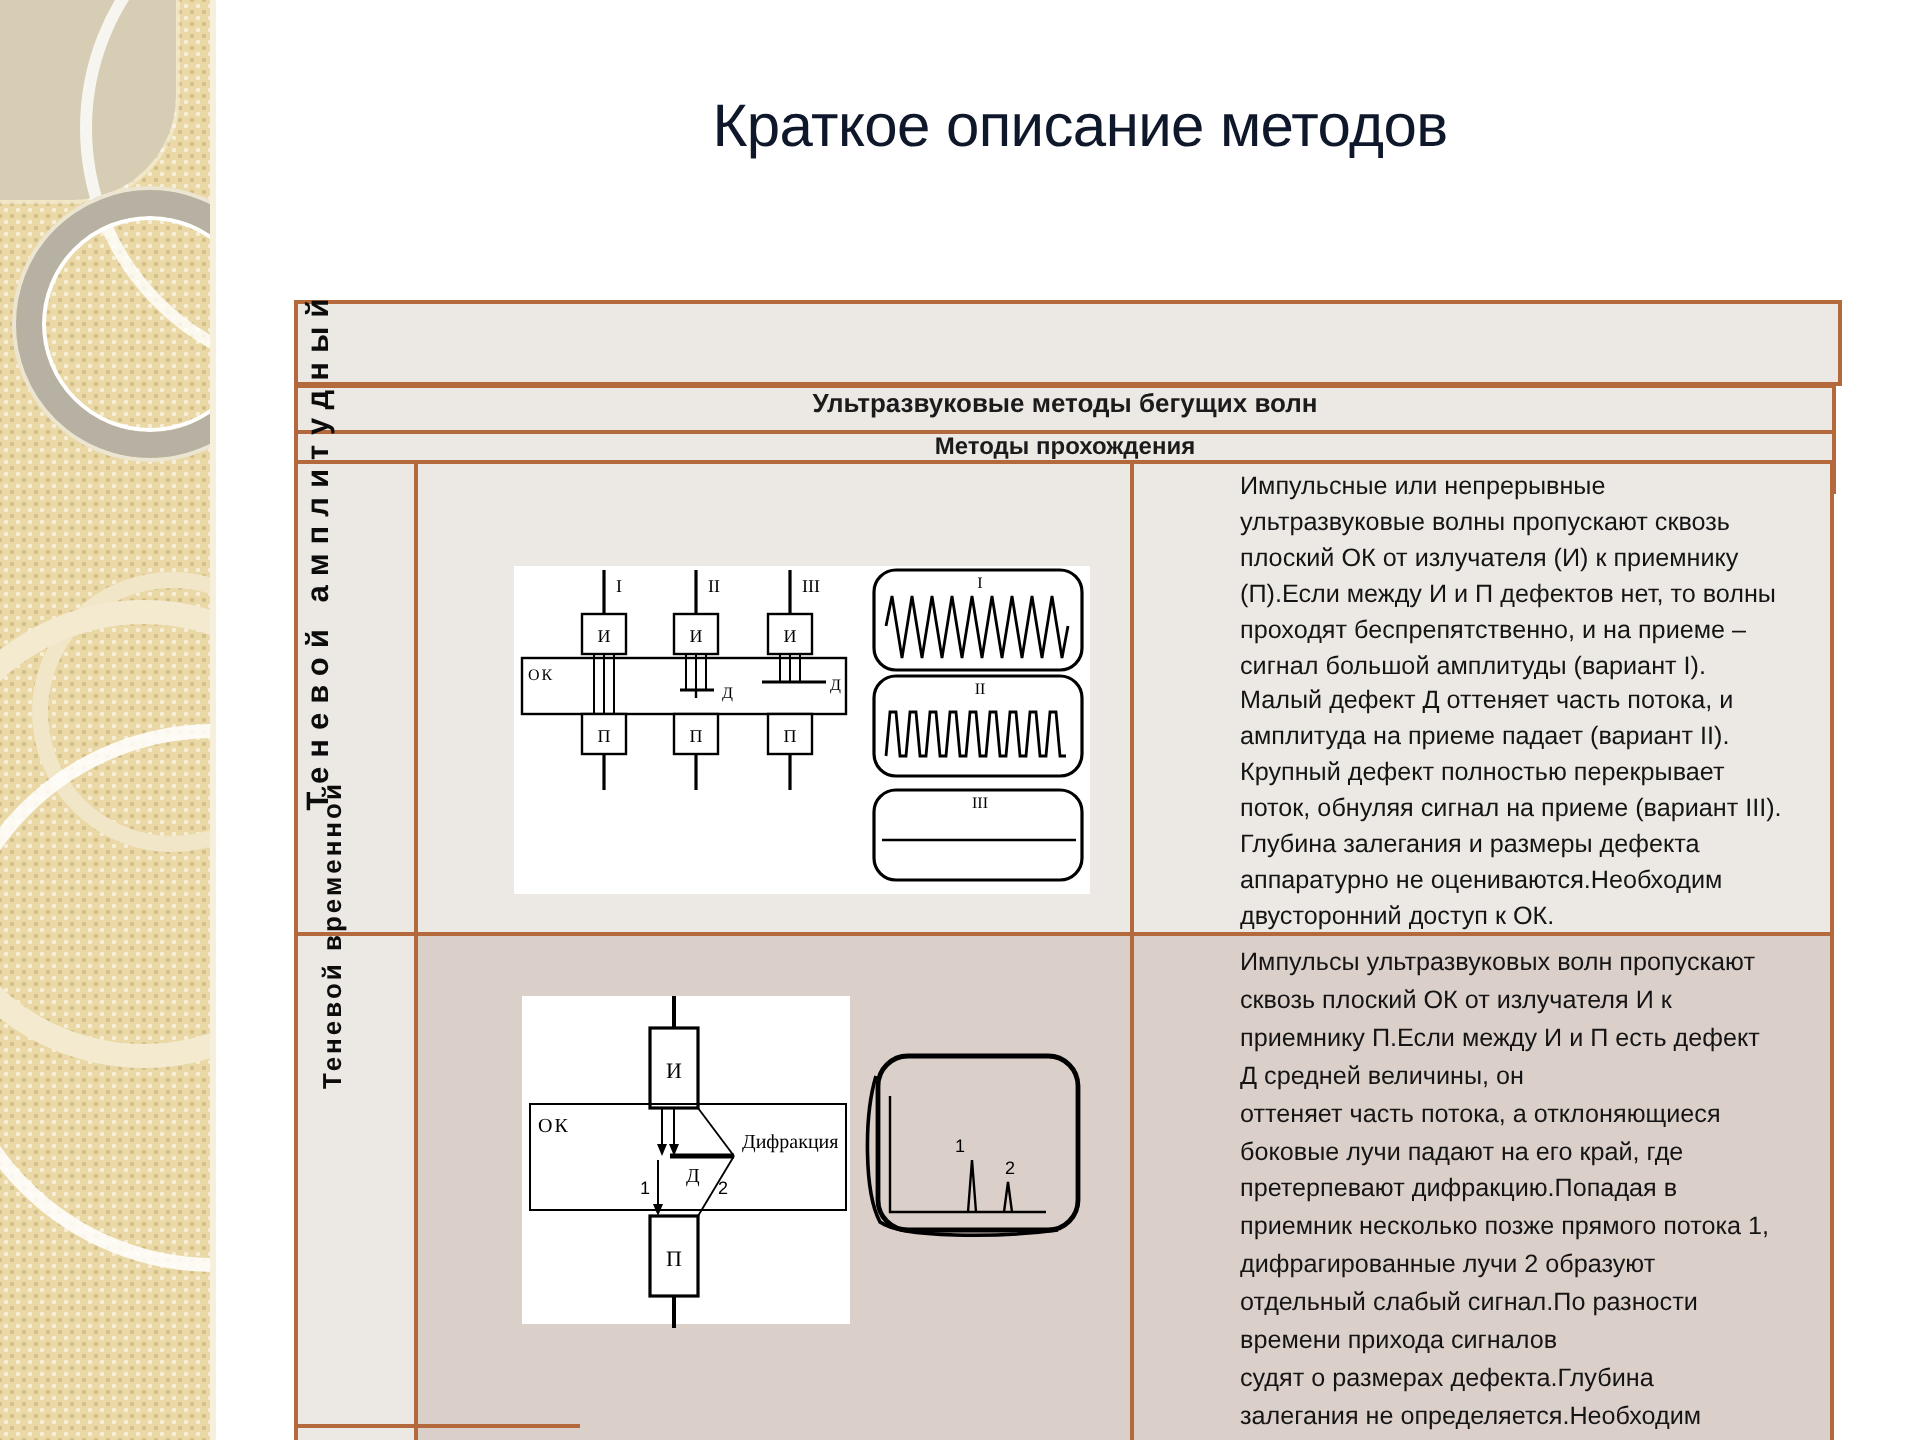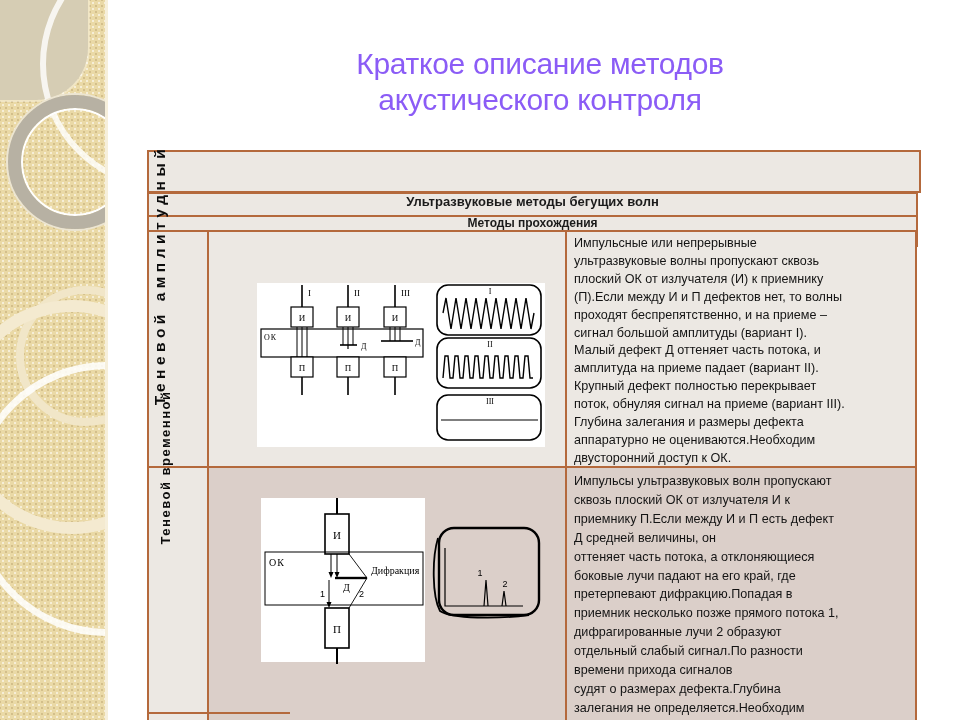--- a/index.html
+++ b/index.html
@@ -18,39 +18,39 @@
     border-bottom-right-radius:52px;box-shadow:0 0 0 2px rgba(255,255,255,.35);}
   .ring{position:absolute;border-radius:50%;}
   .ring-top{left:40px;top:-62px;width:240px;height:240px;border:6px solid rgba(255,255,255,.8);}
   .ring-gray{left:8px;top:95px;width:108px;height:108px;border:13px solid #b7b1a3;
     box-shadow:inset 0 0 0 2px #ffffff,0 0 0 2px #ece5d2;}
   .ring-cream1{left:-45px;top:300px;width:210px;height:210px;border:12px solid #f4ead0;}
   .ring-cream2{left:-30px;top:362px;width:260px;height:260px;border:7px solid rgba(255,255,255,.85);}
   .ring-cream3{left:16px;top:286px;width:124px;height:124px;border:8px solid #f1e6c8;}
   
   .title{position:absolute;left:150px;top:46px;width:780px;text-align:center;
-    font-size:30px;line-height:36px;letter-spacing:-.3px;color:#8b5cf6;font-weight:400;}
+    font-size:30px;line-height:36px;letter-spacing:-.3px;color:#0f172a;font-weight:400;}
   .thead{position:absolute;left:147px;top:150px;width:770px;height:39px;
     border:2px solid #b4693c;background:#ece8e3;display:flex;}
   .th{font-weight:bold;font-size:15px;padding-top:4px;box-sizing:border-box;margin-top:42px;}
   .th-method{width:60px;padding-left:6px;}
   .th-method span{display:block;width:44px;word-break:break-all;line-height:17px;}
   .th-scheme{width:306px;text-align:center;border-left:2px solid #b4693c;}
   .th-desc{width:350px;padding-left:9px;border-left:2px solid #b4693c;}
   .band{position:absolute;left:147px;width:771px;box-sizing:border-box;background:#ece8e3;
     border:2px solid #b4693c;text-align:center;font-weight:bold;}
   .band1{top:192px;height:36px;font-size:13px;line-height:16px;}
   .band2{top:215px;height:32px;font-size:12px;line-height:12px;}
   .tmain{position:absolute;left:147px;top:230px;width:770px;height:494px;
     border:2px solid #b4693c;border-bottom:none;box-sizing:border-box;
     display:grid;grid-template-columns:60px 358px 348px;grid-template-rows:236px 256px;}
   .cell{box-sizing:border-box;}
   .c-method{background:#ece8e3;border-right:2px solid #b4693c;}
   .c-scheme{background:#ece8e3;border-right:2px solid #b4693c;}
-  .c-desc{background:#ece8e3;}
+  .c-desc{background:#ece8e3;padding-left:46px;}
   .r1{border-bottom:2px solid #b4693c;}
   .r2-scheme{background:#dbcfc9;}
   .r2-desc{background:#dbcfc9;}
   .desc-text{font-size:12.6px;padding:3px 4px 0 7px;white-space:pre-line;color:#141414;}
   .desc-1{line-height:17.9px;}
   .desc-2{line-height:18.9px;padding-top:4px;}
   
   .vlabel{position:absolute;display:flex;align-items:center;justify-content:center;
     pointer-events:none;z-index:6;}
   .vlabel span{transform:rotate(-90deg);white-space:nowrap;font-weight:bold;color:#0c0c0c;}
@@ -74,21 +74,20 @@
     <div class="strip-square"></div>
     <div class="ring ring-top"></div>
     <div class="ring ring-gray"></div>
     <div class="ring ring-cream3"></div>
     <div class="ring ring-cream1"></div>
     <div class="ring ring-cream2"></div>
   </div>
 
   <div class="title">
     <div>Краткое описание методов</div>
-    <div>акустического контроля</div>
   </div>
 
   <div class="thead">
     <div class="th th-method">
         <span>Метод</span>
       </div>
     <div class="th th-scheme">Схема контроля</div>
     <div class="th th-desc">Описание</div>
   </div>
 

